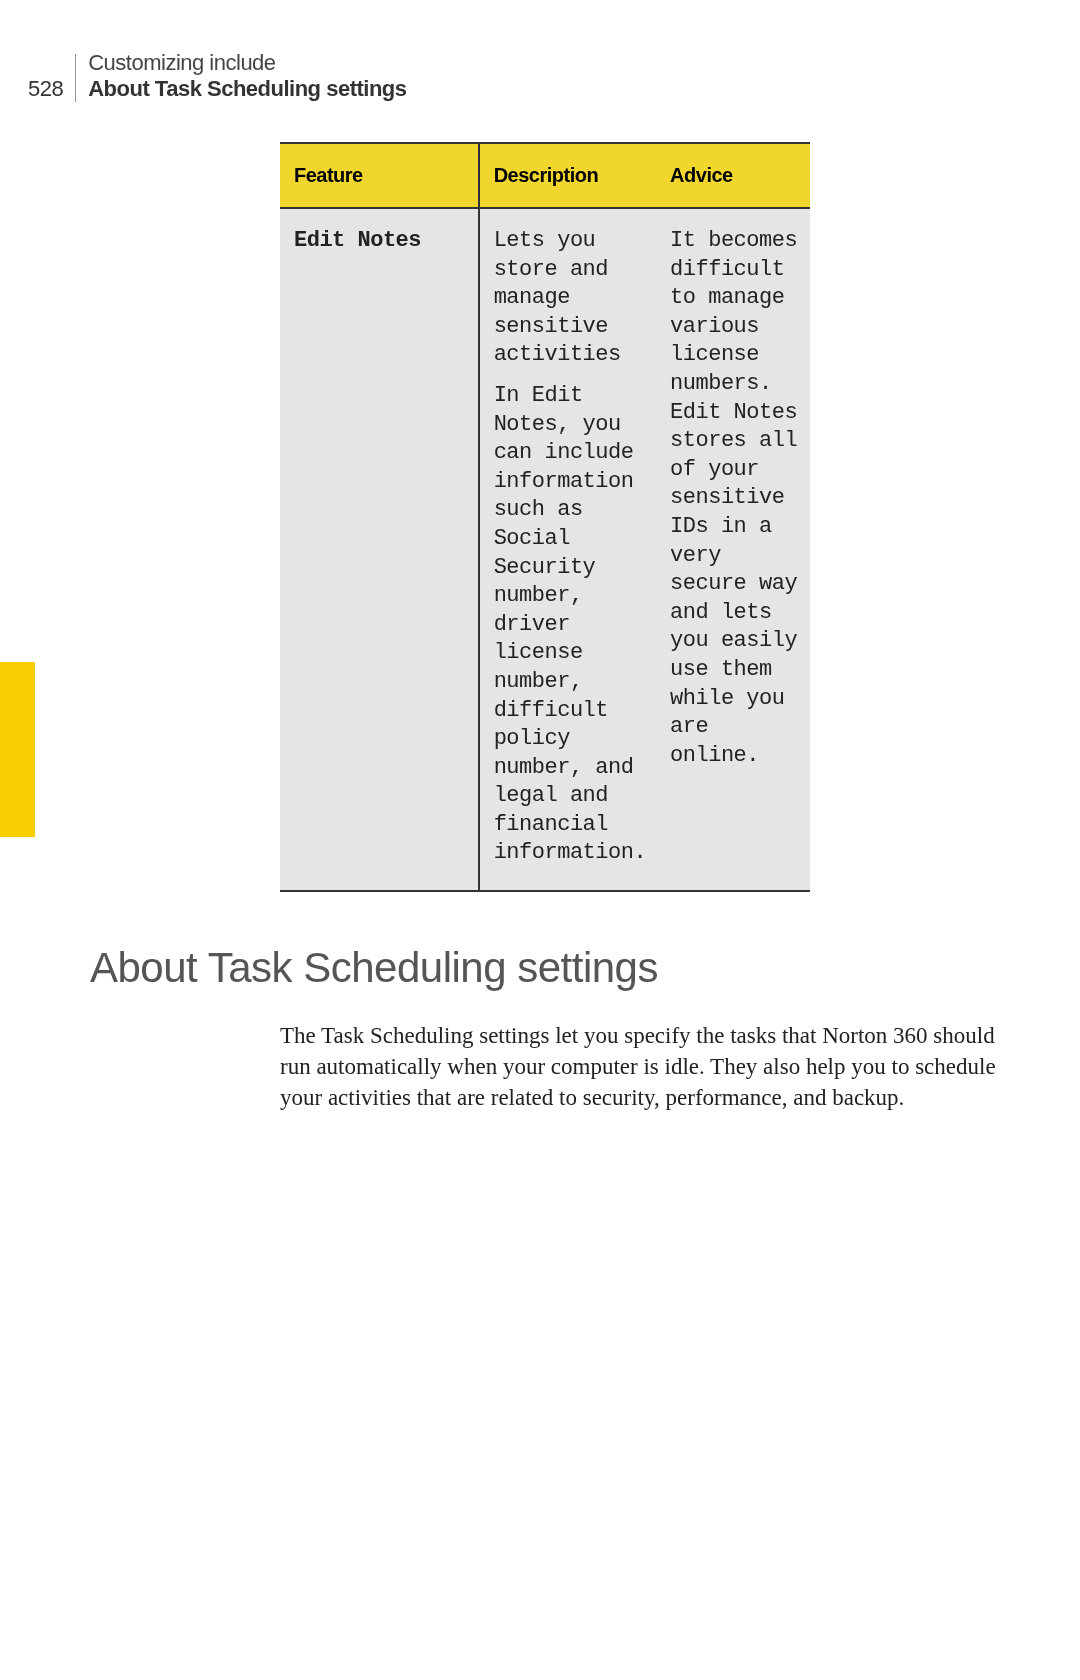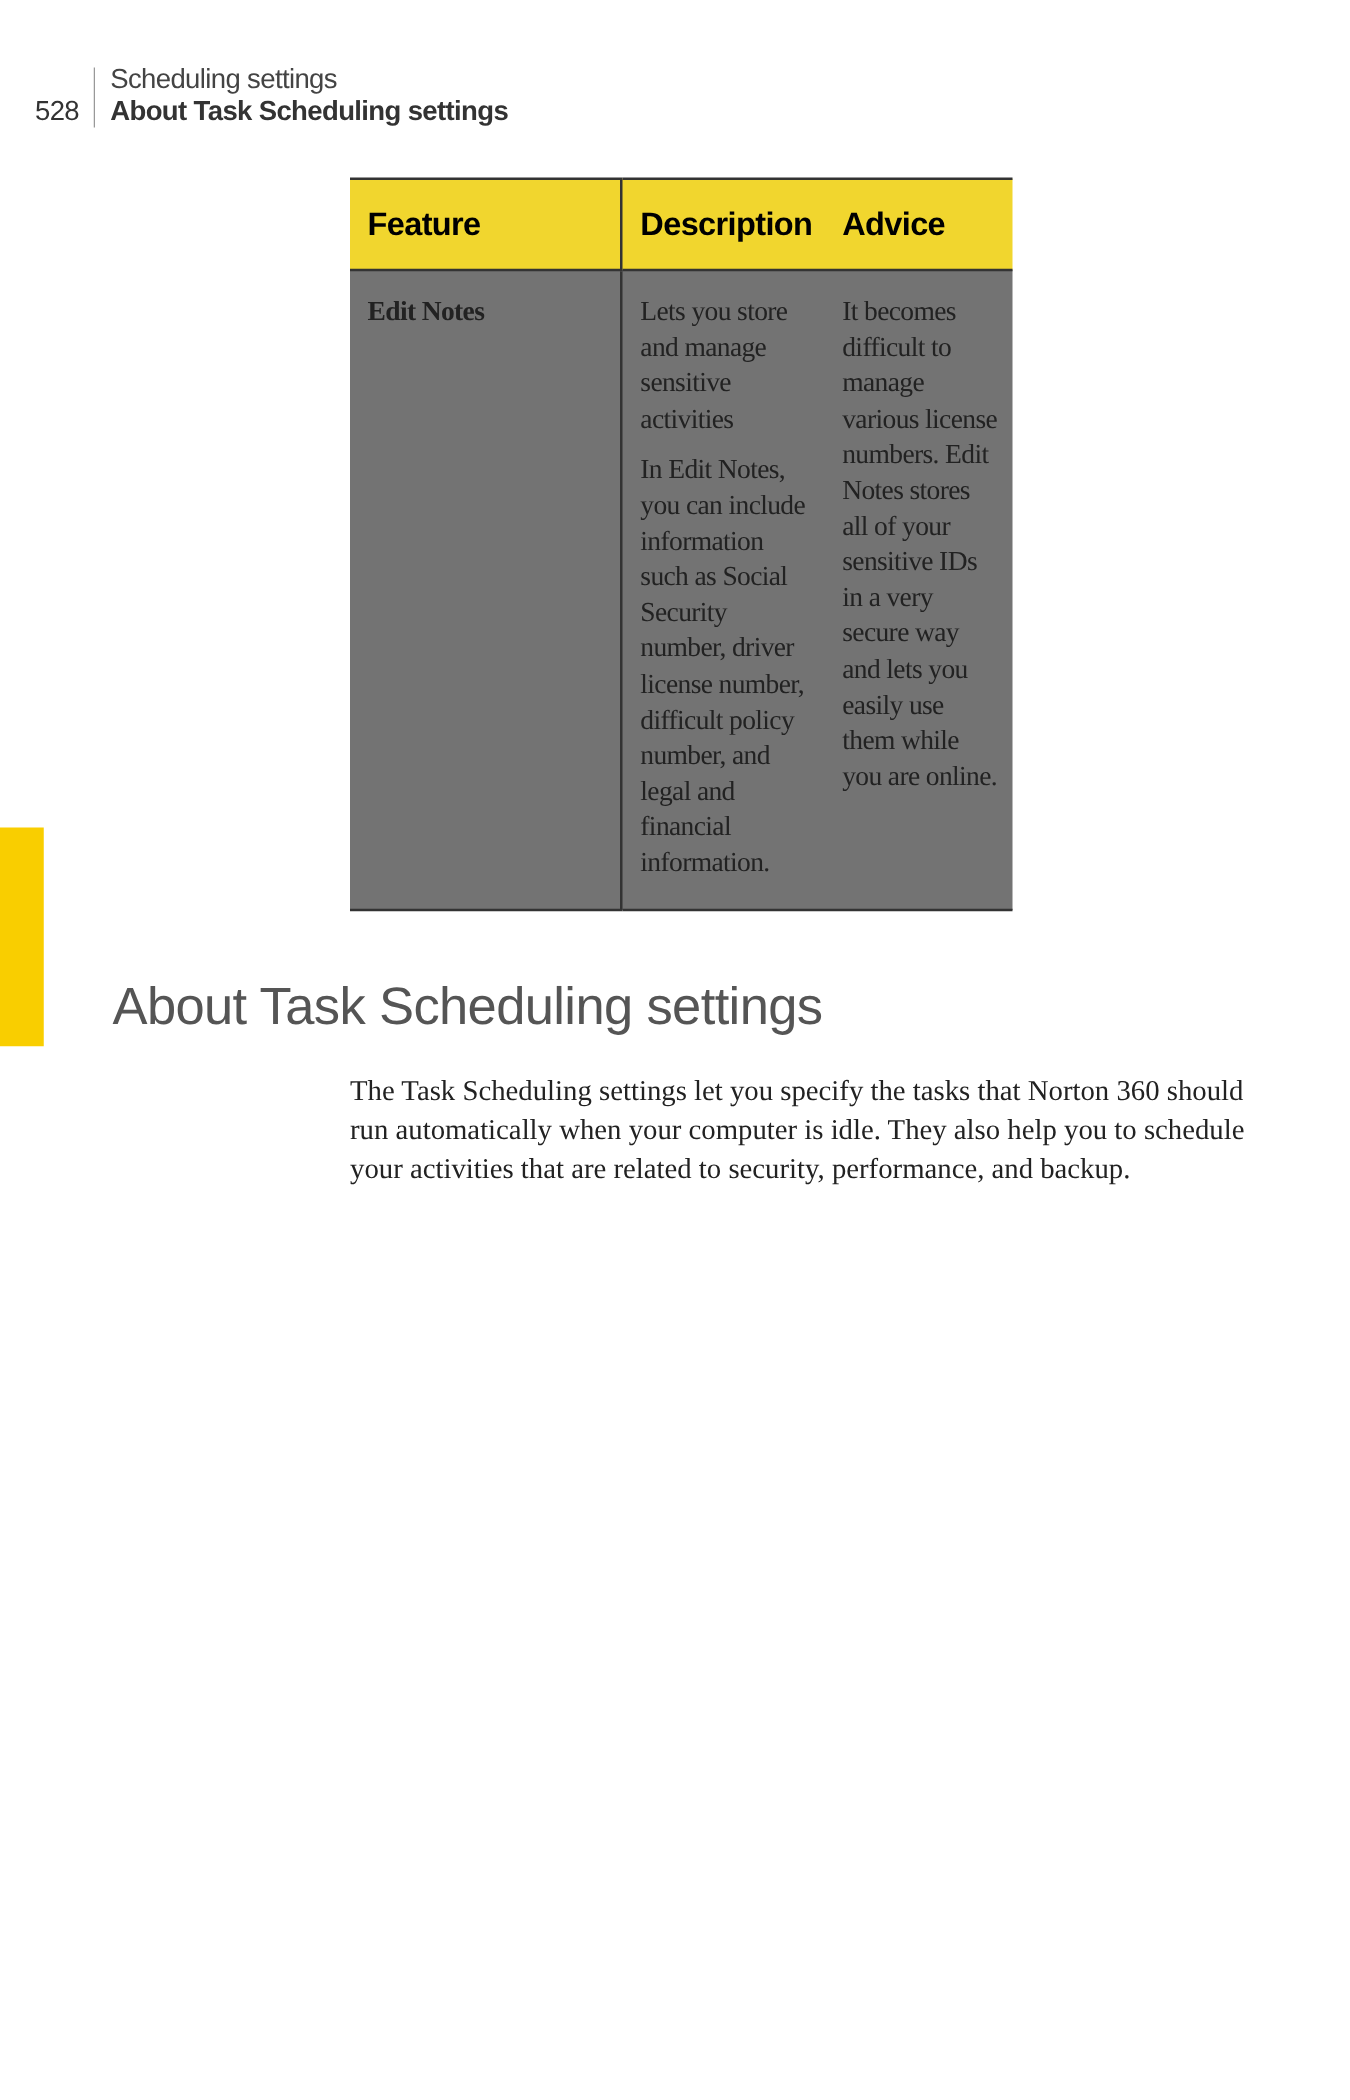--- a/index.html
+++ b/index.html
@@ -60,21 +60,21 @@
       margin: 40px 0 0 280px;
       width: 530px;
       border-collapse: collapse;
       border-top: 2px solid #333;
       border-bottom: 2px solid #333;
     }
     
     .feature-table th {
       background-color: #f1d62e;
       font-family: Arial, Helvetica, sans-serif;
-      font-size: 26px;
+      font-size: 20px;
       font-weight: bold;
       text-align: left;
       padding: 20px 10px 20px 14px;
       color: #000;
       letter-spacing: -0.5px;
     }
     
     .feature-table th:first-child {
       width: 240px;
     }
@@ -82,22 +82,22 @@
     .feature-table th:nth-child(2) {
       border-left: 2px solid #333;
       width: 130px;
     }
     
     .feature-table th:nth-child(3) {
       width: 160px;
     }
     
     .feature-table td {
-      background-color: #737373;
-      font-family: Liberation Serif, serif;
+      background-color: #e5e5e5;
+      font-family: Liberation Mono, monospace;
       font-size: 22px;
       padding: 18px 10px 22px 14px;
       vertical-align: top;
       color: #222;
       border-top: 2px solid #333;
       line-height: 1.3;
       letter-spacing: -0.5px;
     }
     
     .feature-table td:first-child {
@@ -138,21 +138,21 @@
       line-height: 1.35;
     }
   </style>
 </head>
 <body>
 
 <div class="page-header">
   <span class="page-number">528</span>
   <div class="header-divider"></div>
   <div class="header-text">
-    <span class="header-chapter">Scheduling settings</span>
+    <span class="header-chapter">Customizing include</span>
     <span class="header-section">About Task Scheduling settings</span>
   </div>
 </div>
 
 <table class="feature-table">
   <thead>
     <tr>
       <th>Feature</th>
       <th>Description</th>
       <th>Advice</th>

